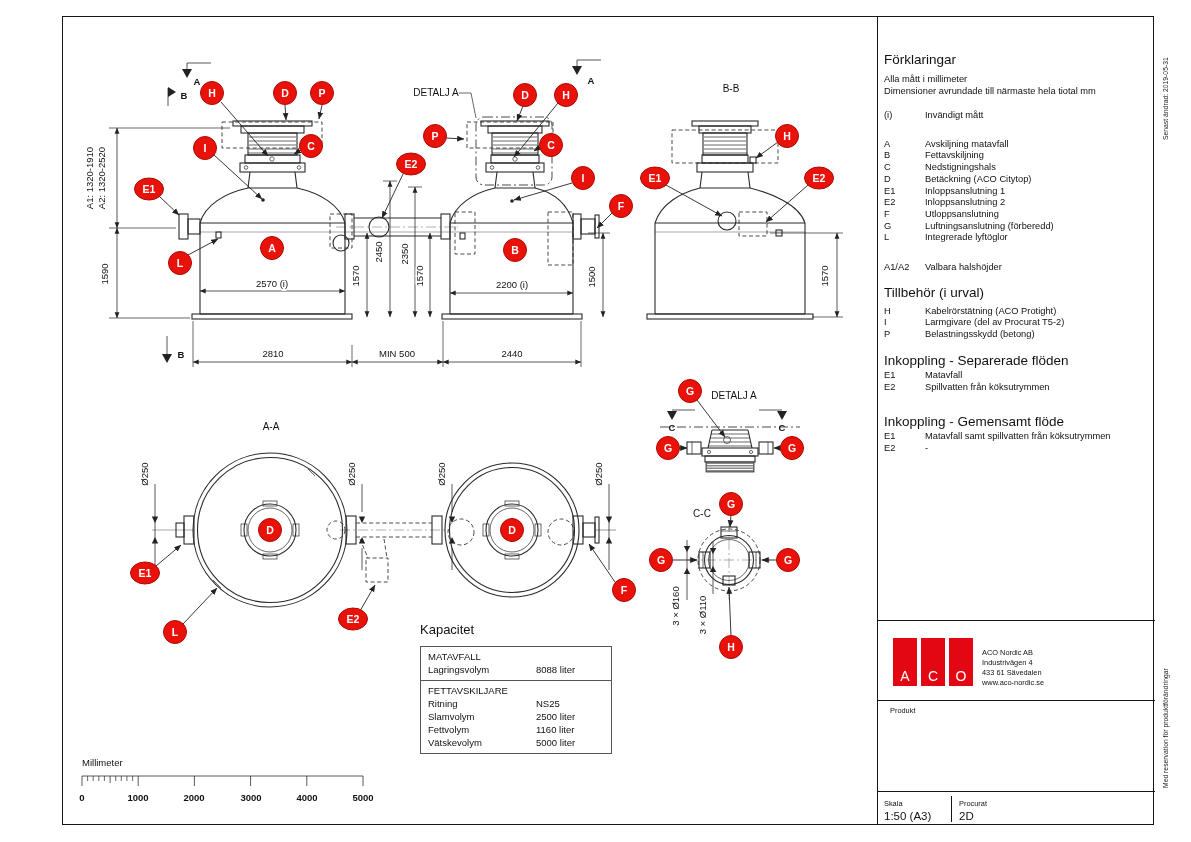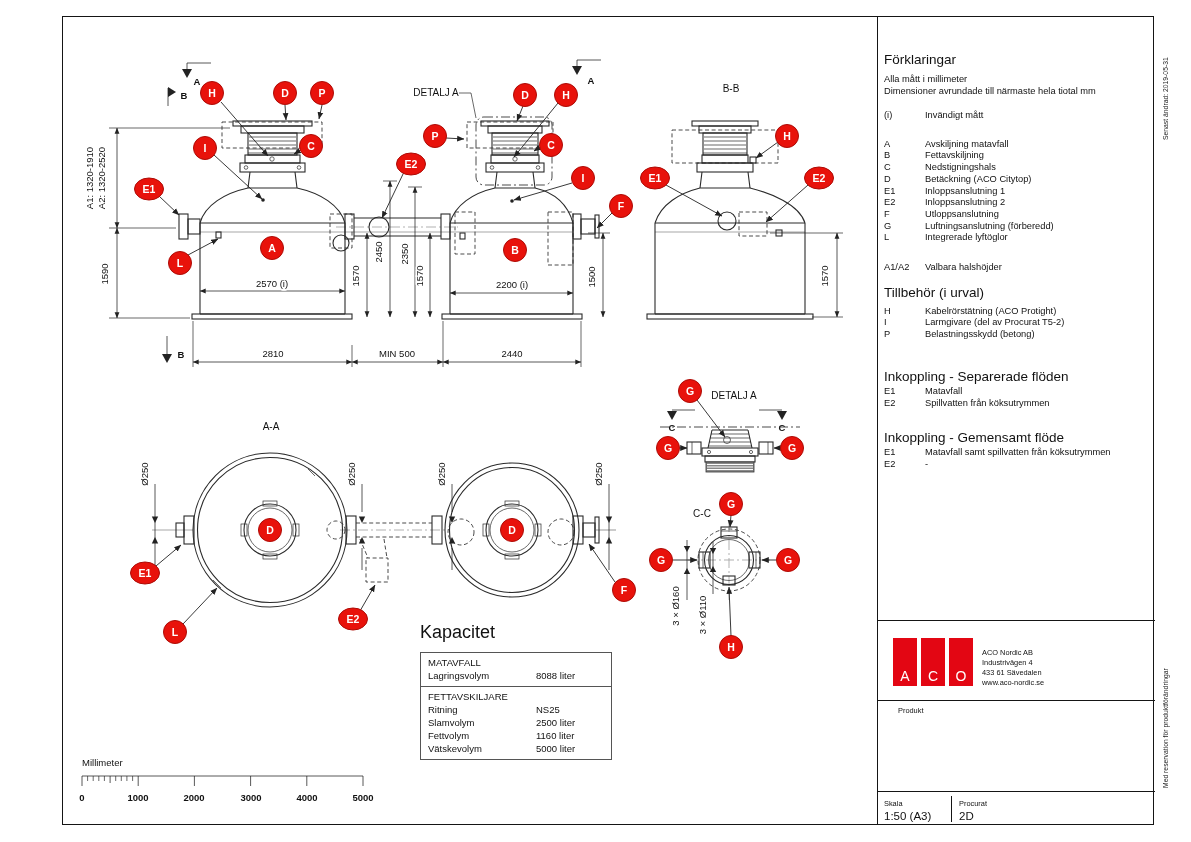--- a/index.html
+++ b/index.html
@@ -35,41 +35,41 @@
   .lg-note { line-height:12px; }
   .note1 { margin-top:6px; }
   .lg-row { display:flex; }
   .lg-row .k { width:41px; flex:none; }
   .lg-row .v { flex:1; }
   .inote { margin-top:13px; }
   .lg-items { margin-top:17px; }
   .neck { margin-top:18px;justify-content:space-between; }
   .t2-acc { margin-top:11px; }
   .acc-items { margin-top:6px; }
-  .t2-sep {margin-top:28px; }
+  .t2-sep {margin-top:12px; }
   .sep-items { margin-top:2px; }
   .t2-com { margin-top:21px; }
   .com-items { margin-top:2px; }
 
   
   .cap { left:420px; top:622px; width:192px; }
-  .cap-title { font-size:18px; }
+  .cap-title { font-size:13px; }
   .cap-table { margin-top:9px; border:1.2px solid #555; font-size:9.5px; }
   .cap-sec { padding:3px 0 4px 7px; }
   .cap-sec + .cap-sec { border-top:1.2px solid #555; }
   .cap-row { display:flex; line-height:13px; }
   .cap-row .cl { width:108px; flex:none; }
 
   
   .tb { left:877px; top:620px; width:278px; height:206px; border-top:1.5px solid #151515; box-sizing:border-box; }
   .tb-top { height:80px; border-bottom:1.4px solid #151515; position:relative; box-sizing:border-box; }
   .logo { position:absolute; left:16px; top:17px; display:flex; gap:4px; }
   .logo-cell { width:24px; height:48px; background:#e30613; color:#fff; display:flex; align-items:flex-end; justify-content:center; font-size:14px; padding-bottom:2px; box-sizing:border-box; }
   .company { position:absolute; left:105px; top:27px; font-size:7.4px; line-height:10px; }
-  .tb-mid { height:91px; border-bottom:1.4px solid #151515; position:relative; box-sizing:border-box; padding:5px 0 0 21px; }
+  .tb-mid { height:91px; border-bottom:1.4px solid #151515; position:relative; box-sizing:border-box; padding:5px 0 0 13px; }
   .tb-label { font-size:7.4px; }
   .tb-product { font-size:15px; line-height:20px; margin-top:3px; }
   .tb-bot { display:flex; height:34px;align-items:center; }
   .tb-cell { padding:3px 0 0 7px; box-sizing:border-box; }
   .tb-cell.c1 { width:75px; flex:none; border-right:1.4px solid #151515; }
   .tb-value { font-size:11.5px; margin-top:2px; }
 
   
   .vt { position:absolute; transform-origin:0 0; transform:rotate(-90deg); font-size:6.8px; color:#222; white-space:nowrap; }
 </style>

